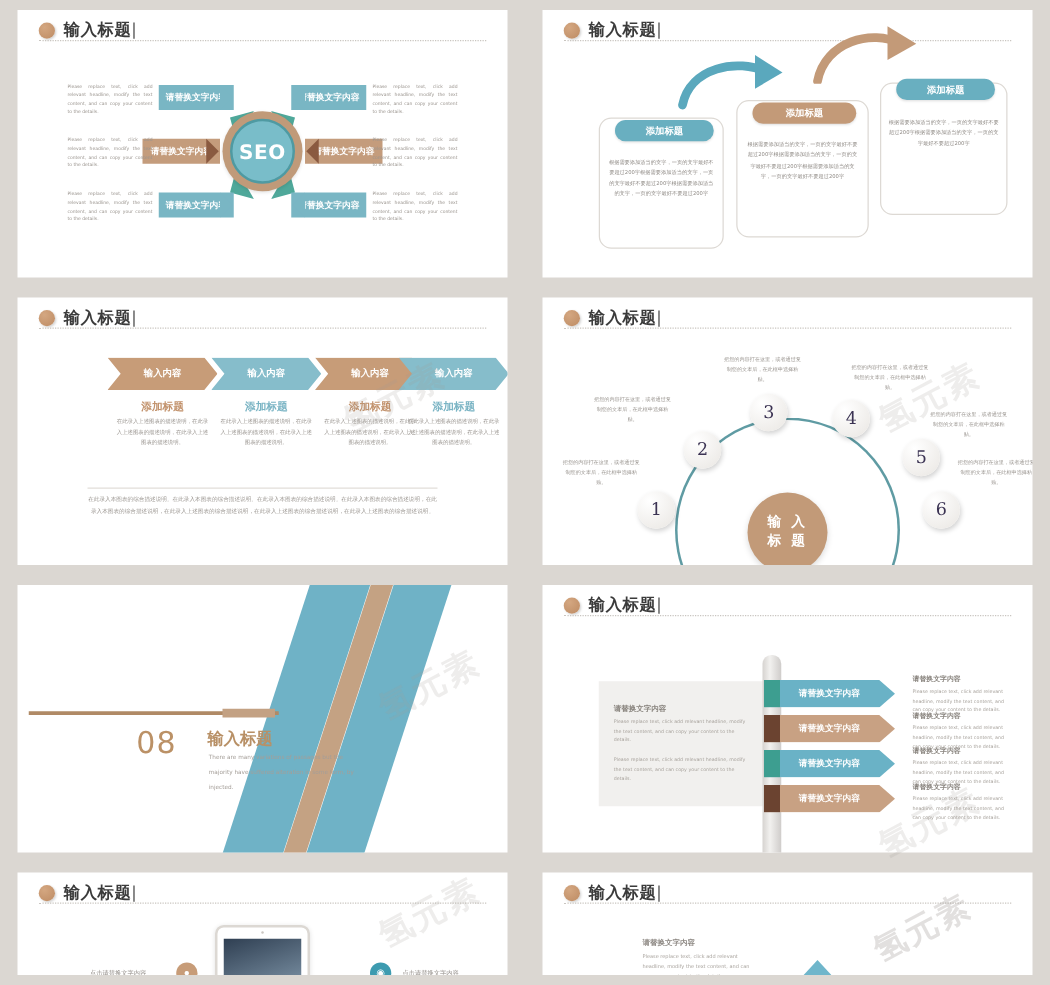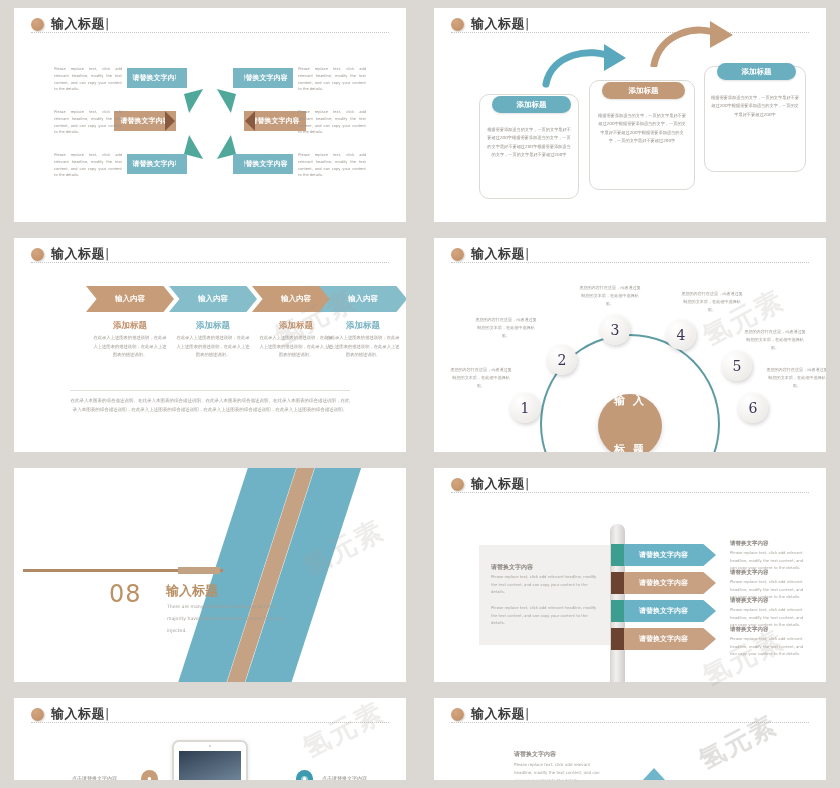--- a/index.html
+++ b/index.html
@@ -117,21 +117,21 @@
   .sum { position:absolute; left:56px; right:56px; top:158px; font-size:4.5px; line-height:2.1; color:#9b9691; text-align:center; font-family:"DejaVu Sans", sans-serif;}
   
   .arc {
     position:absolute; left:50%; transform:translateX(-50%);
     bottom:-62px; width:180px; height:180px; border-radius:50%;
     border:2px solid #5f9ba3; border-bottom-color:transparent;
   }
   .hub4 {
     position:absolute; left:50%; transform:translateX(-50%); bottom:-6px;
     width:64px; height:64px; border-radius:50%; background:#c29a78;
-    display:flex; flex-direction:column; align-items:center; justify-content:space-between;
+    display:flex; flex-direction:column; align-items:center; justify-content:center;
     color:#fff; font-weight:700; font-size:11px; line-height:1.35;
     font-family:"DejaVu Sans", sans-serif; letter-spacing:2px;
     box-shadow:0 2px 5px rgba(0,0,0,.15);
   }
   .bub {
     position:absolute; width:30px; height:30px; border-radius:50%;
     background:radial-gradient(circle at 32% 26%, #fff, #e9e6e2);
     box-shadow:1px 2px 4px rgba(0,0,0,.18);
     display:flex; align-items:center; justify-content:center;
     color:#3b3353; font-size:14px; font-family:"DejaVu Serif", serif;
@@ -222,20 +222,23 @@
         </div>
         <div class="rib tan midR">
           <span style="position:absolute;left:-9px;top:0;border:10px solid transparent;border-right-color:#8a5a40;"></span>
           <span>请替换文字内容</span>
         </div>
         <div class="rib blue ribR" style="top:146px;">
           <span style="position:absolute;left:-9px;top:0;border:10px solid transparent;border-right-color:#79b6c4;"></span>
           <span>请替换文字内容</span>
         </div>
 
+        <div class="seo-core">
+          <div class="seo-inner">SEO</div>
+        </div>
 
         <div class="ptxt" style="left:40px;top:58px;">Please replace text, click add relevant headline, modify the text content, and can copy your content to the details.</div>
         <div class="ptxt" style="left:40px;top:101px;">Please replace text, click add relevant headline, modify the text content, and can copy your content to the details.</div>
         <div class="ptxt" style="left:40px;top:144px;">Please replace text, click add relevant headline, modify the text content, and can copy your content to the details.</div>
         <div class="ptxt" style="right:40px;top:58px;">Please replace text, click add relevant headline, modify the text content, and can copy your content to the details.</div>
         <div class="ptxt" style="right:40px;top:101px;">Please replace text, click add relevant headline, modify the text content, and can copy your content to the details.</div>
         <div class="ptxt" style="right:40px;top:144px;">Please replace text, click add relevant headline, modify the text content, and can copy your content to the details.</div>
       </div>
     </div>
   </div>

